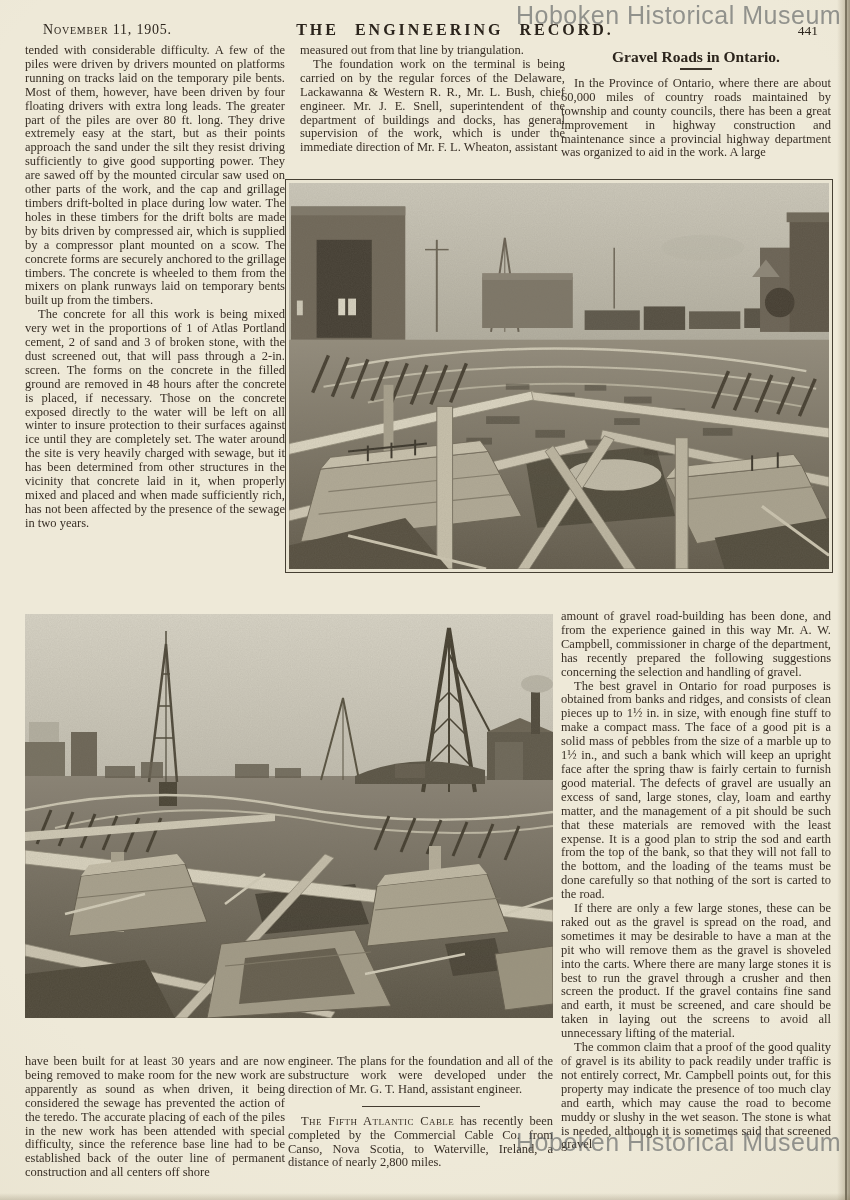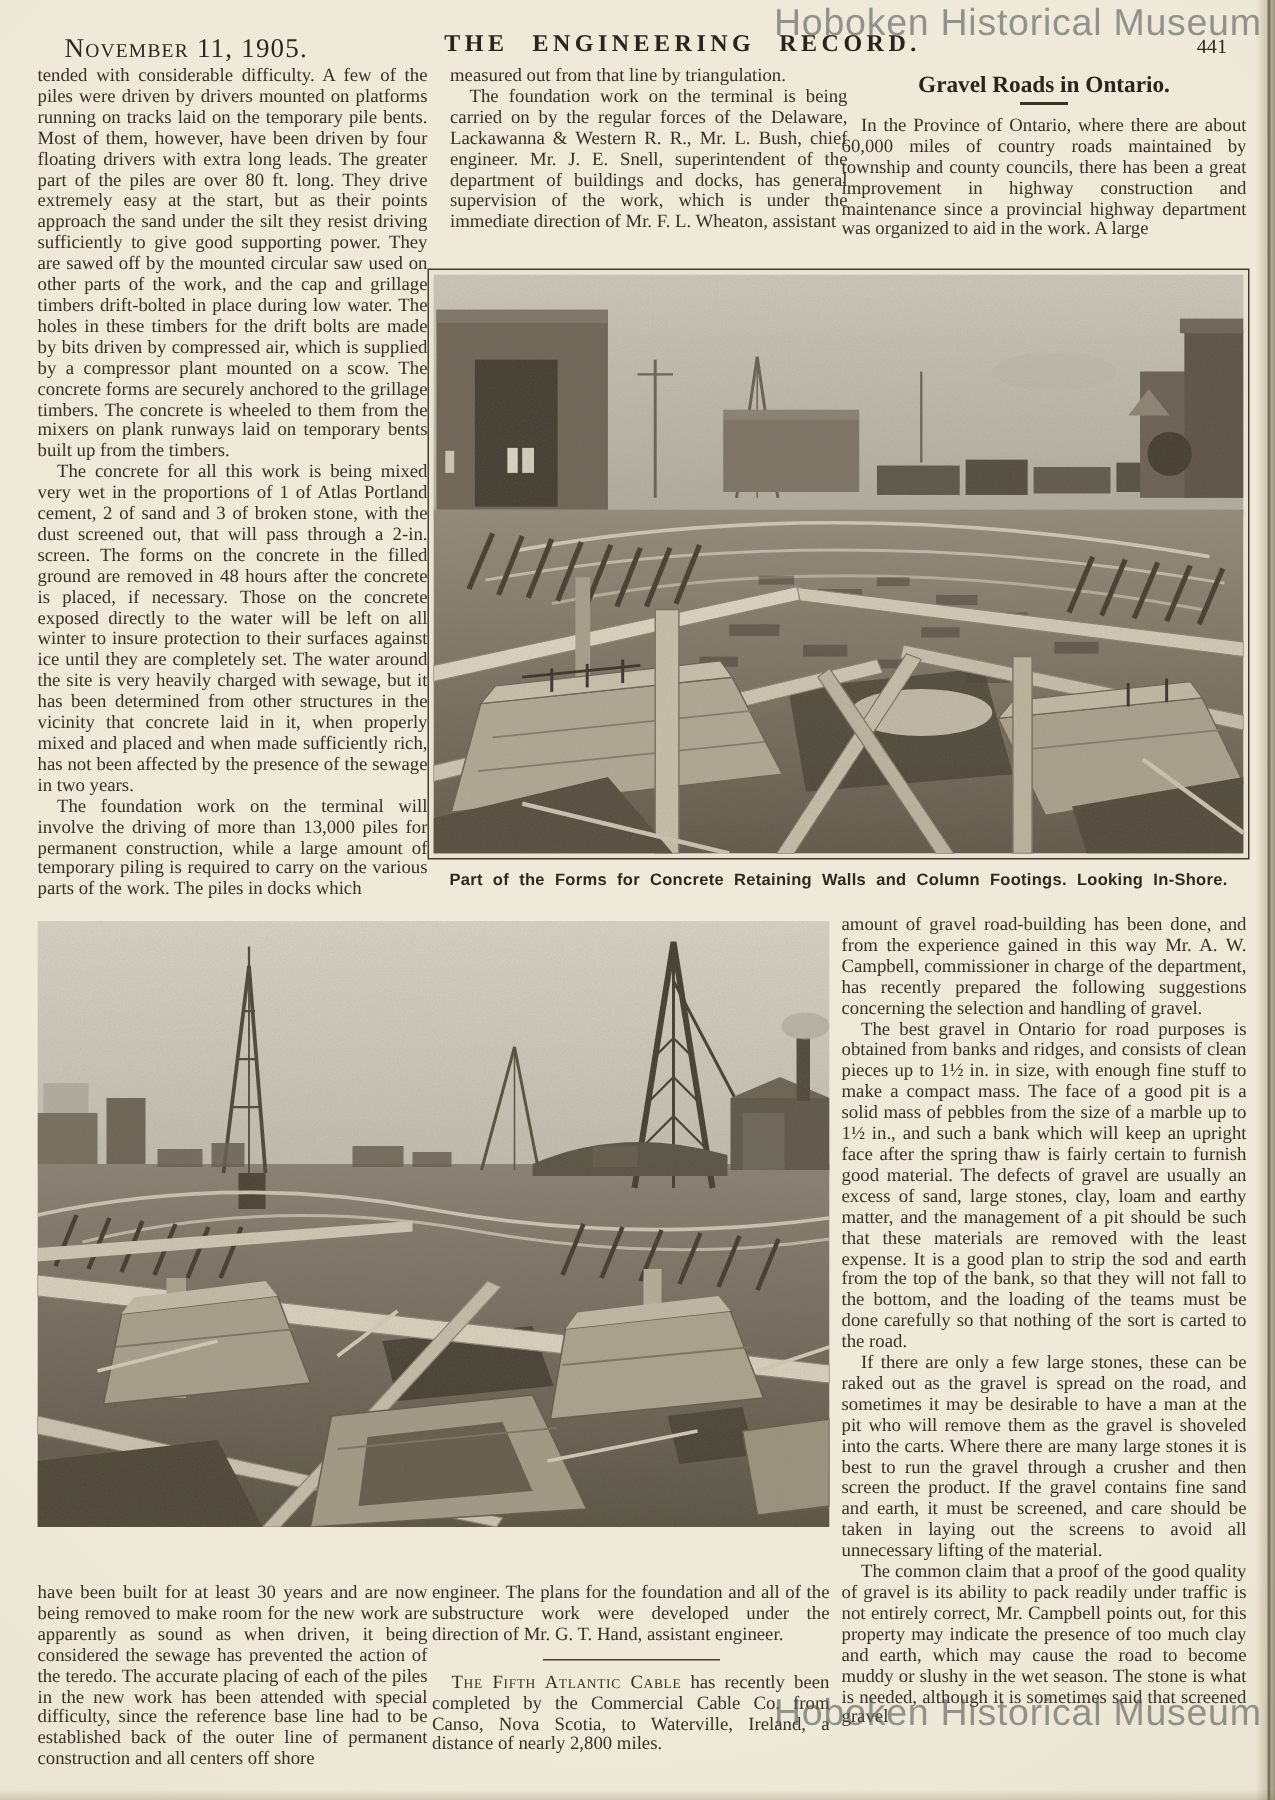--- a/index.html
+++ b/index.html
@@ -7,21 +7,21 @@
     position:relative;width:850px;height:1200px;overflow:hidden;
     background:radial-gradient(120% 100% at 48% 42%, #eee9d8 55%, #e7e1cd 85%, #ddd6bf 100%);
     font-family:"Liberation Serif", serif;color:#382f26;
   }
   .page-edge{position:absolute;top:0;right:0;bottom:0;width:13px;
     background:linear-gradient(to right, rgba(140,128,98,0) 0%, rgba(140,128,98,.30) 55%, rgba(92,82,58,.55) 100%);}
   .page-edge::after{content:"";position:absolute;top:0;right:3px;bottom:0;width:2px;background:rgba(66,58,40,.55);}
   .page-edge-bottom{position:absolute;left:0;right:0;bottom:0;height:7px;
     background:linear-gradient(to bottom, rgba(120,108,80,0), rgba(120,108,80,.25));}
 
-  .issue-date{position:absolute;left:43px;top:22px;font-variant:small-caps;font-size:18px;letter-spacing:.8px;color:#2d261e;}
+  .issue-date{position:absolute;left:43px;top:22px;font-variant:small-caps;font-size:14px;letter-spacing:.8px;color:#2d261e;}
   .journal-title{position:absolute;left:0;top:21px;width:100%;text-align:center;font-size:16px;font-weight:700;letter-spacing:3px;word-spacing:9px;color:#2b241c;padding-left:30px;}
   .page-number{position:absolute;right:32px;top:23px;font-size:13.5px;color:#2d261e;}
 
   .col{position:absolute;font-size:12.5px;line-height:13.9px;text-align:justify;}
   .col p{margin:0;}
   .col p.ind{text-indent:13px;}
   .col1-top{left:25px;top:44px;width:260px;height:570px;overflow:hidden;}
   .col2-top{left:300px;top:44px;width:265px;height:132px;overflow:hidden;}
   .col3-top{left:561px;top:50px;width:270px;height:128px;overflow:hidden;}
   .col3-bottom{left:561px;top:610px;width:270px;height:588px;overflow:hidden;}
@@ -53,21 +53,20 @@
   <div class="page-edge"></div>
   <div class="page-edge-bottom"></div>
 
   <div class="issue-date">November 11, 1905.</div>
   <div class="journal-title">THE ENGINEERING RECORD.</div>
   <div class="page-number">441</div>
 
   <div class="col col1-top">
     <p>tended with considerable difficulty.  A few of the piles were driven by drivers mounted on platforms running on tracks laid on the temporary pile bents.  Most of them, however, have been driven by four floating drivers with extra long leads.  The greater part of the piles are over 80 ft. long.  They drive extremely easy at the start, but as their points approach the sand under the silt they resist driving sufficiently to give good supporting power.  They are sawed off by the mounted circular saw used on other parts of the work, and the cap and grillage timbers drift-bolted in place during low water.  The holes in these timbers for the drift bolts are made by bits driven by compressed air, which is supplied by a compressor plant mounted on a scow.  The concrete forms are securely anchored to the grillage timbers.  The concrete is wheeled to them from the mixers on plank runways laid on temporary bents built up from the timbers.</p>
     <p class="ind">The concrete for all this work is being mixed very wet in the proportions of 1 of Atlas Portland cement, 2 of sand and 3 of broken stone, with the dust screened out, that will pass through a 2-in. screen.  The forms on the concrete in the filled ground are removed in 48 hours after the concrete is placed, if necessary.  Those on the concrete exposed directly to the water will be left on all winter to insure protection to their surfaces against ice until they are completely set.  The water around the site is very heavily charged with sewage, but it has been determined from other structures in the vicinity that concrete laid in it, when properly mixed and placed and when made sufficiently rich, has not been affected by the presence of the sewage in two years.</p>
-    <p class="ind">The foundation work on the terminal will involve the driving of more than 13,000 piles for permanent construction, while a large amount of temporary piling is required to carry on the various parts of the work.  The piles in docks which</p>
   </div>
 
   <div class="col col2-top">
     <p>measured out from that line by triangulation.</p>
     <p class="ind">The foundation work on the terminal is being carried on by the regular forces of the Delaware, Lackawanna &amp; Western R. R., Mr. L. Bush, chief engineer.  Mr. J. E. Snell, superintendent of the department of buildings and docks, has general supervision of the work, which is under the immediate direction of Mr. F. L. Wheaton, assistant</p>
   </div>
 
   <div class="col col3-top">
     <h2 class="headline">Gravel Roads in Ontario.</h2>
     <div class="head-rule"></div>
@@ -171,21 +170,20 @@
       <polygon points="352,394 268,268 260,274 340,394" fill="#bdb6a1" stroke="#7b7463" stroke-width="0.8"></polygon>
       <rect x="150" y="228" width="16" height="166" fill="#c8c1ac" stroke="#7b7463" stroke-width="1"></rect>
       <rect x="392" y="260" width="13" height="134" fill="#bdb6a1" stroke="#7b7463" stroke-width="1"></rect>
       <polygon points="0,370 118,342 162,394 0,394" fill="#564f40"></polygon>
       <polygon points="432,362 548,342 548,394 442,394" fill="#524c3d"></polygon>
       <line x1="60" y1="360" x2="200" y2="394" stroke="#cdc6b1" stroke-width="3"></line>
       <line x1="480" y1="330" x2="548" y2="380" stroke="#cdc6b1" stroke-width="3"></line>
       <rect width="548" height="394" filter="url(#p1grain)" opacity="0.35"></rect>
     </svg>
   </div>
-  <div class="caption cap1">Part of the Forms for Concrete Retaining Walls and Column Footings. Looking In-Shore.</div>
 
   <div class="photo2">
     <svg width="528" height="404" viewBox="0 0 528 404" preserveAspectRatio="none">
       <defs>
         <linearGradient id="p2sky" x1="0" y1="0" x2="0" y2="1">
             <stop offset="0" stop-color="#d8d4c6"></stop>
             <stop offset="1" stop-color="#c1bdaf"></stop>
           </linearGradient>
         <linearGradient id="p2gnd" x1="0" y1="0" x2="0" y2="1">
             <stop offset="0" stop-color="#8a8375"></stop>

